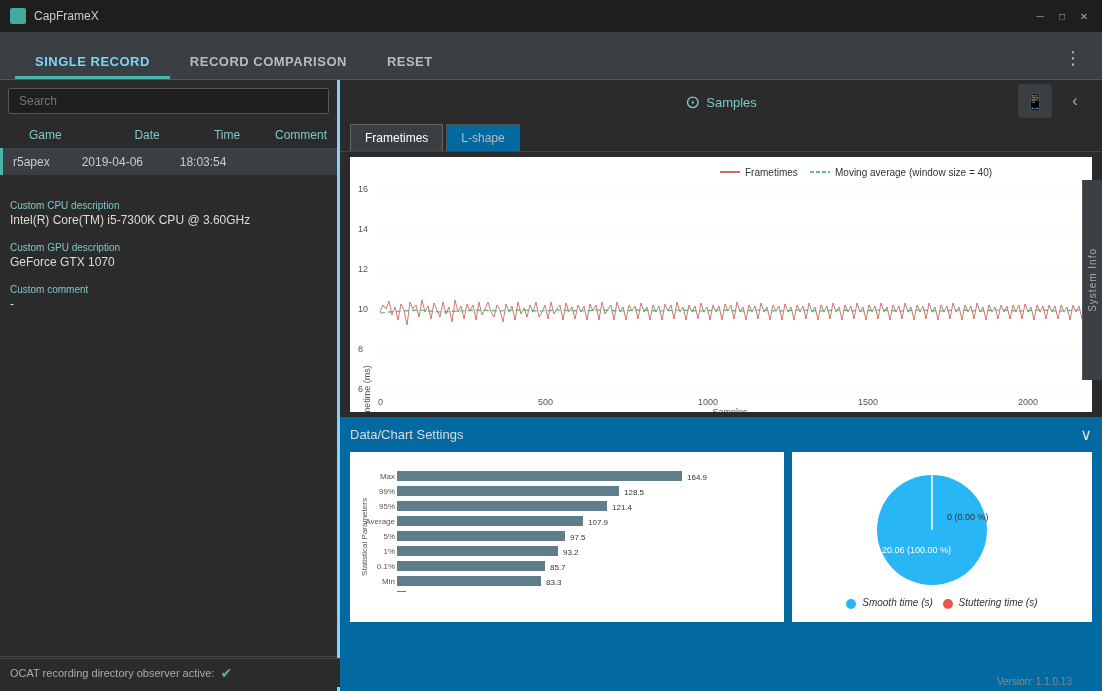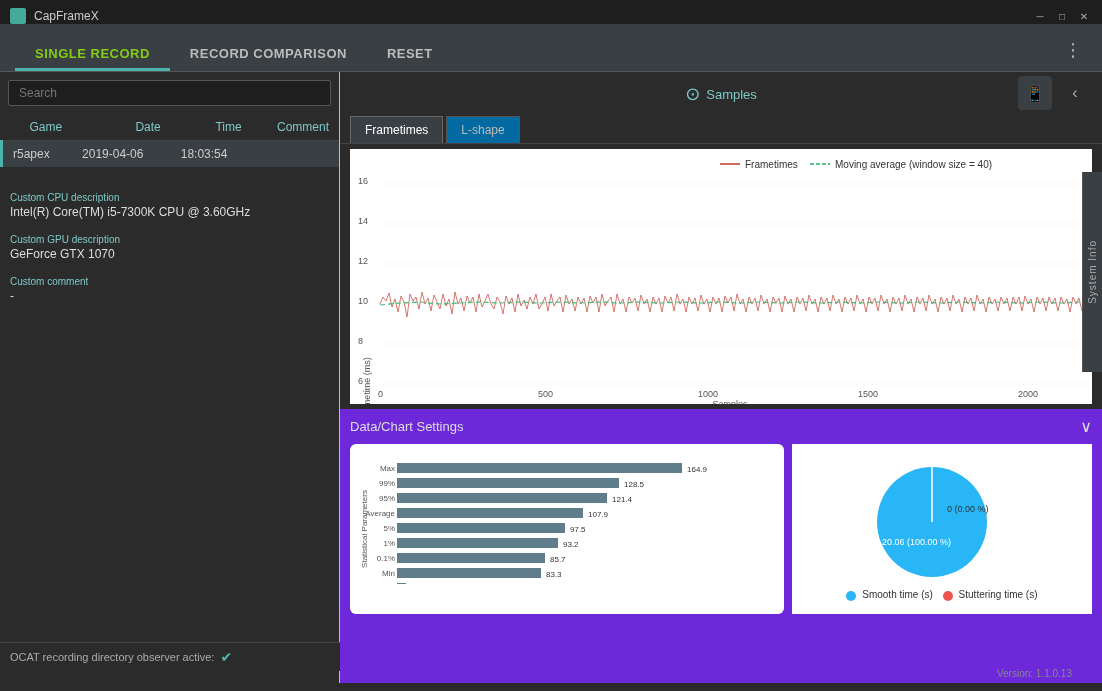--- a/index.html
+++ b/index.html
@@ -1,28 +1,28 @@
 <!DOCTYPE html>
 <html><head>
   <meta charset="utf-8">
   <style>
     * { margin: 0; padding: 0; box-sizing: border-box; }
     body { width: 1102px; height: 691px; background: #2b2b2b; font-family: 'Segoe UI', Arial, sans-serif; color: #ddd; overflow: hidden; font-size: 12px; }
 
     
-    .titlebar { height: 24px; background: #1e1e1e; display: flex; align-items: flex-end; padding: 0 10px; justify-content: space-between; }
+    .titlebar { height: 32px; background: #1e1e1e; display: flex; align-items: center; padding: 0 10px; justify-content: space-between; }
     .titlebar-left { display: flex; align-items: center; gap: 8px; color: #ccc; font-size: 12px; }
     .titlebar-icon { width: 16px; height: 16px; background: #4a9; border-radius: 2px; }
     .titlebar-controls { display: flex; gap: 6px; align-items: center; }
     .titlebar-btn { width: 16px; height: 16px; display: flex; align-items: center; justify-content: center; color: #aaa; font-size: 10px; cursor: pointer; }
 
     
     .navbar { height: 48px; background: #3a3f44; display: flex; align-items: flex-end; padding: 0 15px; border-bottom: 1px solid #555; }
     .nav-item { padding: 10px 20px; font-size: 13px; font-weight: 600; color: #bbb; cursor: pointer; position: relative; letter-spacing: 0.5px; }
-    .nav-item.active { color: #84cc16; }
+    .nav-item.active { color: #7dd3fc; }
     .nav-item.active::after { content: ''; position: absolute; bottom: 0; left: 0; right: 0; height: 3px; background: #4db6ac; }
     .nav-more { margin-left: auto; color: #bbb; font-size: 18px; padding: 10px 5px; cursor: pointer; }
 
     
     .main { display: flex; height: calc(691px - 32px - 48px); }
     .search-box { margin: 8px; }
     .search-input { width: 100%; padding: 5px 10px; background: #1e1e1e; border: 1px solid #555; color: #ccc; font-size: 12px; outline: none; border-radius: 2px; }
 
     
     .record-table { width: 100%; border-collapse: collapse; }
@@ -34,21 +34,21 @@
     
     .system-info { padding: 10px; margin-top: auto; }
     .info-label { color: #7ec8c8; font-size: 10px; margin-bottom: 2px; margin-top: 15px; }
     .info-value { color: #ddd; font-size: 12px; }
 
     
     .bottom-actions { display: flex; justify-content: center; gap: 40px; padding: 10px; border-top: 1px solid #444; }
     .action-btn { background: none; border: none; color: #7ec8c8; font-size: 12px; font-weight: 600; cursor: pointer; letter-spacing: 0.5px; }
 
     
-    .status-bar { position: absolute; bottom: 12px; left: 0; width: 340px; padding: 6px 10px; background: #2b2b2b; border-top: 1px solid #444; display: flex; align-items: center; gap: 6px; font-size: 11px; color: #aaa; }
+    .status-bar { position: absolute; bottom: 4px; left: 0; width: 340px; padding: 6px 10px; background: #2b2b2b; border-top: 1px solid #444; display: flex; align-items: center; gap: 6px; font-size: 11px; color: #aaa; }
     .status-check { color: #4db6ac; font-size: 14px; }
     .chart-tab { padding: 6px 14px; font-size: 12px; color: #bbb; cursor: pointer; border: 1px solid #555; border-bottom: none; background: #0369a1; margin-right: 3px; }
     .chart-tab.active { background: #3a3f44; color: #fff; border-color: #666; }
   </style>
 </head>
 <body>
 
 <div class="titlebar">
   <div class="titlebar-left">
     <div class="titlebar-icon"></div>
@@ -69,21 +69,21 @@
     <span>RECORD COMPARISON</span>
   </div>
   <div class="nav-item">
     <span>RESET</span>
   </div>
   <div class="nav-more">⋮</div>
 </div>
 
 <div class="main">
 
-  <div style="position:relative; width:340px; display:flex; flex-direction:column; background:#2b2b2b; border-right:1px solid #7dd3fc;">
+  <div style="position:relative; width:340px; display:flex; flex-direction:column; background:#2b2b2b; border-right:3px solid #7dd3fc;">
     <div class="search-box">
       <input type="text" class="search-input" placeholder="Search" style="">
     </div>
 
     <table class="record-table">
       <thead>
         <tr>
           <th>Game</th>
           <th>Date</th>
           <th>Time</th>
@@ -174,29 +174,29 @@
             30,155 33,148 36,152 39,144 42,158 45,150 48,163 51,147 54,153 57,168 60,145 63,152 66,148 69,160 72,143 75,155 78,149 81,162 84,146 87,153 90,160 93,145 96,157 99,150 102,165 105,143 108,155 111,149 114,162 117,147 120,154 123,148 126,163 129,145 132,158 135,152 138,145 141,155 144,160 147,148 150,153 153,165 156,147 159,155 162,149 165,163 168,145 171,157 174,151 177,160 180,148 183,155 186,145 189,160 192,155 195,148 198,162 201,145 204,157 207,152 210,148 213,163 216,146 219,155 222,150 225,162 228,148 231,155 234,149 237,163 240,147 243,154 246,148 249,163 252,145 255,157 258,152 261,148 264,163 267,145 270,155 273,150 276,163 279,148 282,154 285,149 288,162 291,146 294,155 297,150 300,163 303,148 306,155 309,149 312,163 315,147 318,154 321,148 324,162 327,145 330,155 333,150 336,163 339,148 342,155 345,149 348,162 351,146 354,155 357,150 360,163 363,148 366,155 369,149 372,163 375,147 378,154 381,148 384,162 387,145 390,155 393,150 396,163 399,148 402,155 405,149 408,162 411,146 414,155 417,150 420,163 423,148 426,154 429,149 432,163 435,147 438,155 441,150 444,163 447,148 450,155 453,149 456,162 459,146 462,155 465,150 468,163 471,148 474,155 477,149 480,162 483,146 486,155 489,150 492,163 495,148 498,155 501,149 504,162 507,146 510,155 513,150 516,163 519,148 522,155 525,149 528,162 531,146 534,155 537,150 540,163 543,148 546,155 549,149 552,162 555,146 558,155 561,150 564,163 567,148 570,155 573,149 576,162 579,146 582,155 585,150 588,163 591,148 594,155 597,149 600,162 603,146 606,155 609,150 612,163 615,148 618,155 621,149 624,162 627,146 630,155 633,150 636,163 639,148 642,155 645,150 648,162 651,148 654,155 657,149 660,162 663,148 666,155 669,148 672,162 675,147 678,155 681,150 684,163 687,148 690,155 693,149 696,162 699,148 702,155 705,149 708,162 711,148 714,155 717,150 720,163 723,148 726,155 729,149 732,162 735,148 738,155 740,152
           "></polyline>
 
           <polyline fill="none" stroke="#27ae60" stroke-width="1.2" stroke-dasharray="5,3" points="
             30,156 50,154 70,153 90,155 110,154 130,153 150,154 170,153 190,154 210,153 230,154 250,153 270,154 290,153 310,154 330,153 350,154 370,153 390,154 410,153 430,154 450,153 470,154 490,153 510,154 530,153 550,154 570,153 590,154 610,153 630,154 650,153 670,154 690,153 710,154 730,153 740,154
           "></polyline>
         </g>
       </svg>
     </div>
 
-    <div style="background:#6d28d9; padding:4px 10px; flex:1; overflow:hidden;">
+    <div style="background:#0369a1; padding:4px 10px; flex:1; overflow:hidden;">
       <div style="display:flex; align-items:center; justify-content:space-between; color:#ddd; font-size:13px; padding:4px 0; cursor:pointer;">
         <span>Data/Chart Settings</span>
         <span style="font-size:16px;">∨</span>
       </div>
 
       <div style="display:flex; gap:8px; margin-top:4px; height:170px;">
 
-        <div style="flex:1; background:#fff; position:relative; padding:5px 5px 30px 5px;border-radius:6px;">
+        <div style="flex:1; background:#fff; position:relative; padding:5px 5px 30px 5px;">
           
           <svg width="100%" height="100%">
 
             <text transform="rotate(-90)" x="-80" y="12" font-size="8" fill="#555" text-anchor="middle">Statistical Parameters</text>
 
             <text x="40" y="22" font-size="8" fill="#555" text-anchor="end">Max</text>
             <rect x="42" y="14" width="285" height="10" fill="#607d8b"></rect>
             <text x="332" y="23" font-size="8" fill="#333">164.9</text>
 
             <text x="40" y="37" font-size="8" fill="#555" text-anchor="end">99%</text>
@@ -245,21 +245,21 @@
           <svg width="180" height="130">
 
             <circle cx="80" cy="65" r="55" fill="#29b6f6"></circle>
 
             <line x1="80" y1="65" x2="80" y2="10" stroke="white" stroke-width="1.5"></line>
 
             <text x="95" y="55" font-size="9" fill="#333">0 (0.00 %)</text>
             <text x="30" y="88" font-size="9" fill="#fff">20.06 (100.00 %)</text>
           </svg>
 
-          <div style="display:flex; gap:10px; font-size:10px; color:#333; margin-top:2px;">
+          <div style="display:flex; gap:10px; font-size:10px; color:#333; margin-top:2px;font-style:italic;">
             <span>
               <span style="display:inline-block; width:10px; height:10px; background:#29b6f6; margin-right:3px; border-radius:50%; vertical-align:middle;"></span>
               <span>Smooth time (s)</span>
             </span>
             <span>
               <span style="display:inline-block; width:10px; height:10px; background:#ef5350; margin-right:3px; border-radius:50%; vertical-align:middle;"></span>
               <span>Stuttering time (s)</span>
             </span>
           </div>
         </div>

